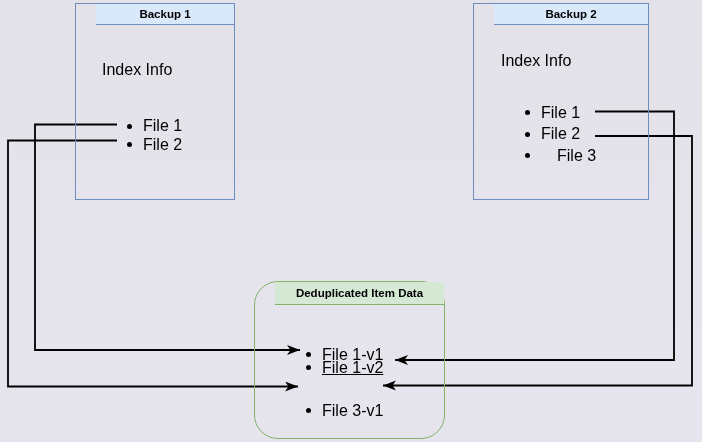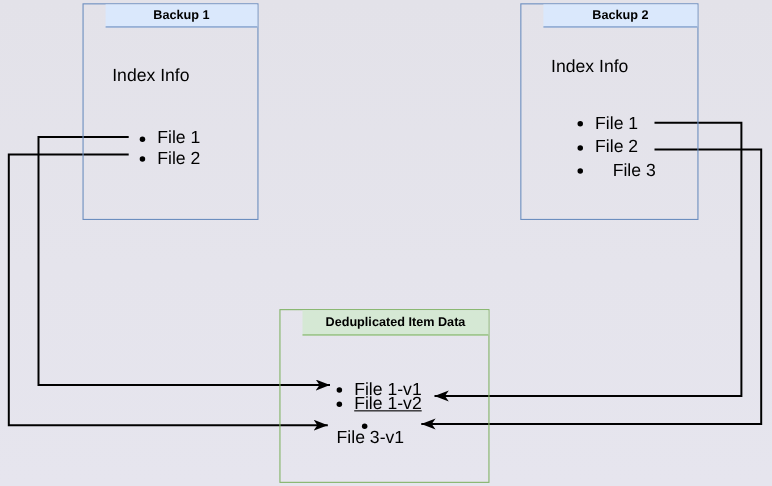--- a/index.html
+++ b/index.html
@@ -10,21 +10,21 @@
     background:linear-gradient(180deg, #e3e2e9 0%, #e5e4ec 55%, #e6e5ee 100%);
     overflow:hidden;
     color:#000;
   }
   .box {
     position:absolute;
     border:1px solid #6c8ebf;
     box-sizing:border-box;
     background:transparent;
   }
-  .box.green { border-color:#82b366; }
+  .box.green { border-color:#82b366;border-radius:24px; }
   .titlebar {
     height:20px; line-height:20px;
     text-align:center;
     font-weight:bold; font-size:11.5px;
     background:#dae8fc;
     border-bottom:1px solid #6c8ebf;
     margin-left:20px;
   }
   .box.green .titlebar {
     height:22px; line-height:22px;
@@ -75,21 +75,21 @@
     <div class="file-row" style="top:112.5px;">
       <span class="dot"></span>
       <span>File 1</span>
     </div>
     <div class="file-row" style="top:131px;">
       <span class="dot"></span>
       <span>File 2</span>
     </div>
   </div>
 
-  <div class="box" style="left:473px; top:3px; width:162px; height:197px;">
+  <div class="box" style="left:473px; top:3px; width:176px; height:197px;">
     <div class="titlebar">Backup 2</div>
     <div class="subtitle" style="left:27px; top:47px;">Index Info</div>
     <div class="file-row" style="top:99px;">
       <span class="dot"></span>
       <span>File 1</span>
     </div>
     <div class="file-row" style="top:120.5px;">
       <span class="dot"></span>
       <span>File 2</span>
     </div>
@@ -102,19 +102,19 @@
   <div class="box green" style="left:254px; top:281px; width:191px; height:158px;">
     <div class="titlebar">Deduplicated Item Data</div>
     <div class="file-row" style="top:63px;">
       <span class="dot"></span>
       <span>File 1-v1</span>
     </div>
     <div class="file-row" style="top:76px;text-decoration:underline;">
       <span class="dot"></span>
       <span>File 1-v2</span>
     </div>
-    <div class="file-row" style="top:103px;flex-direction:column;">
+    <div class="file-row" style="top:119px;">
       <span class="dot"></span>
       <span>File 3-v1</span>
     </div>
   </div>
 
 </div>
 
 </body></html>

